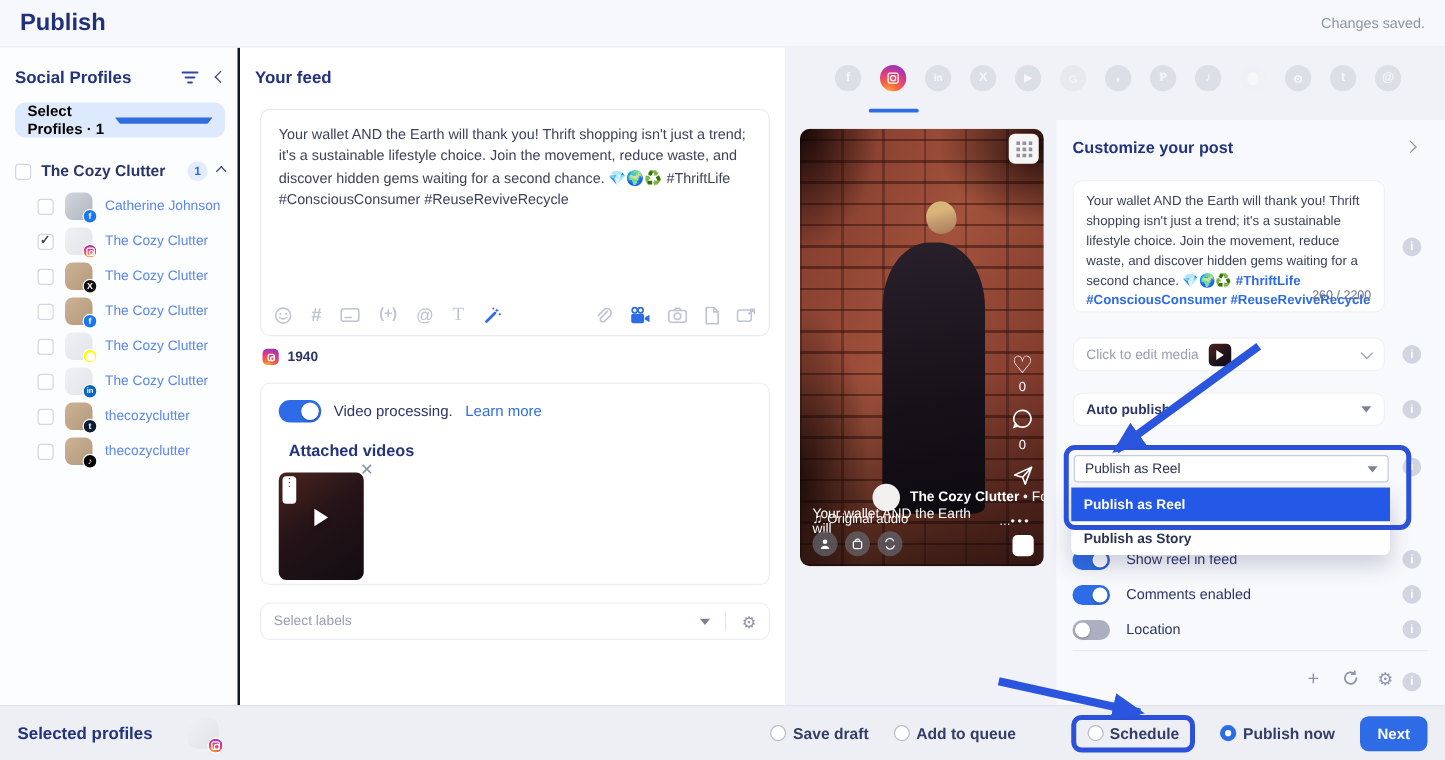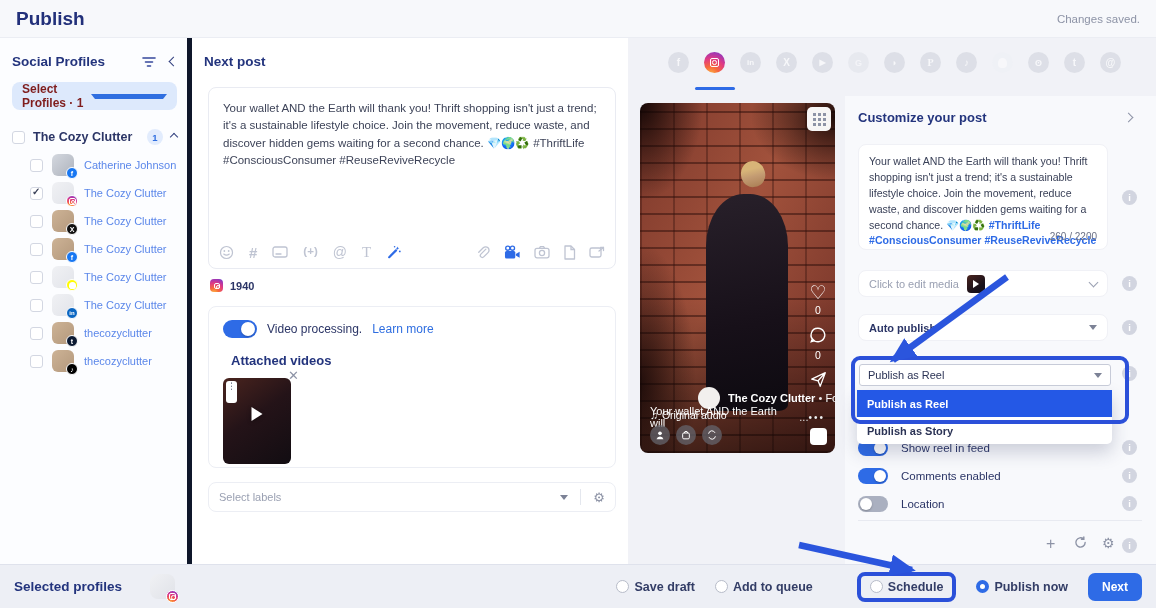--- a/index.html
+++ b/index.html
@@ -3,30 +3,30 @@
 <meta charset="utf-8">
 <style>
   *{margin:0;padding:0;box-sizing:border-box;}
   html,body{background:#e8eaf0;}
   #app{position:relative;width:1156px;height:608px;background:#f1f2f7;font-family:"Liberation Sans",sans-serif;overflow:hidden;}
   
   .hdr{position:absolute;left:0;top:0;width:1156px;height:38px;background:#f7f8fb;border-bottom:1px solid #ebedf3;display:flex;align-items:center;justify-content:space-between;padding:0 16px;z-index:3;}
   .hdr h1{font-size:19px;font-weight:700;color:#22307a;}
   .hdr .saved{font-size:11.5px;color:#8d93a6;}
   
-  .sb{position:absolute;left:0;top:38px;width:192px;height:526px;background:#fcfdff;border-right:5px solid #0f172a;padding:16px 10px 0 12px;z-index:2;}
+  .sb{position:absolute;left:0;top:38px;width:192px;height:526px;background:#fcfdff;border-right:2px solid #0f172a;padding:16px 10px 0 12px;z-index:2;}
   .sb-title{display:flex;align-items:center;}
   .sb-title h2{font-size:13.5px;font-weight:700;color:#23347d;flex:1;}
   .chev{display:inline-block;width:7px;height:7px;border-right:1.6px solid #33407f;border-bottom:1.6px solid #33407f;}
   .chev.left{transform:rotate(135deg);}
   .chev.up{transform:rotate(-135deg);width:6px;height:6px;}
   .chev.right{transform:rotate(-45deg);border-color:#8d93a6;}
   .chev.down-thin{transform:rotate(45deg);border-color:#9aa0b2;}
   .pill{margin-top:13px;height:28px;background:#dde9fc;border-radius:8px;display:flex;align-items:center;padding:0 10px;cursor:pointer;}
-  .pill span{flex:1;font-size:12px;font-weight:600;color:#7f1d1d;}
+  .pill span{flex:1;font-size:12px;font-weight:600;color:#000000;}
   .caret{width:0;height:0;border-left:4px solid transparent;border-right:4px solid transparent;border-top:5px solid #2f6ee0;}
   .caret.gray{border-top-color:#7c8296;}
   .grp{margin-top:19px;display:flex;align-items:center;gap:8px;}
   .grp .gname{flex:1;font-size:12.5px;font-weight:600;color:#2b3566;}
   .badge1{width:16px;height:16px;border-radius:50%;background:#e2ecfd;color:#2f6ee0;font-size:9.5px;font-weight:700;display:flex;align-items:center;justify-content:center;}
   .chk{width:13px;height:13px;border:1.4px solid #d3d7e2;border-radius:3px;background:#fff;position:relative;flex:none;}
   .chk.checked::after{content:"✓";position:absolute;left:1px;top:-2px;font-size:10px;color:#3a4158;font-weight:700;}
   .plist{margin-top:6px;}
   .prow{display:flex;align-items:center;height:28px;gap:0;cursor:pointer;}
   .prow .chk{margin-left:18px;}
@@ -249,21 +249,21 @@
         <span class="chk"></span>
         <span class="pav tan">
             <span class="nb tt">♪</span>
           </span>
         <span class="pname">thecozyclutter</span>
       </div>
     </div>
   </div>
 
   <div class="ed">
-    <h2>Next post</h2>
+    <h2>Your feed</h2>
     <div class="edbox">
       <div class="edtext">Your wallet AND the Earth will thank you! Thrift shopping isn't just a trend; it's a sustainable lifestyle choice. Join the movement, reduce waste, and discover hidden gems waiting for a second chance. 💎🌍♻️ #ThriftLife #ConsciousConsumer #ReuseReviveRecycle</div>
       <div class="edtools">
         <div class="tgrp">
           <span class="ticon">
               <svg width="15" height="15" viewBox="0 0 16 16">
                 <circle cx="8" cy="8" r="6.4" fill="none" stroke="#bfc4d2" stroke-width="1.3"></circle>
                 <circle cx="5.7" cy="6.4" r=".95" fill="#bfc4d2"></circle>
                 <circle cx="10.3" cy="6.4" r=".95" fill="#bfc4d2"></circle>
                 <path d="M5 9.6q3 2.5 6 0" fill="none" stroke="#bfc4d2" stroke-width="1.2" stroke-linecap="round"></path>

